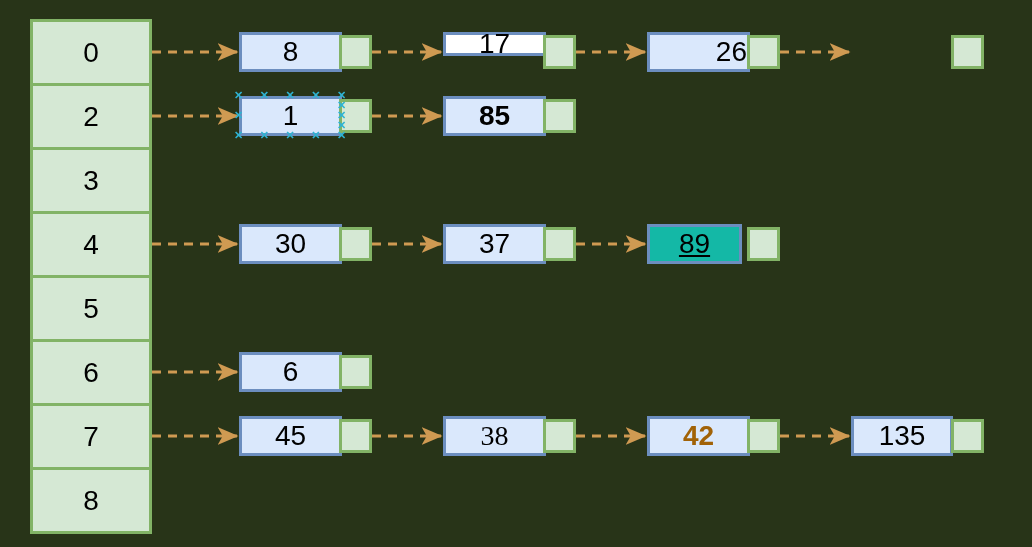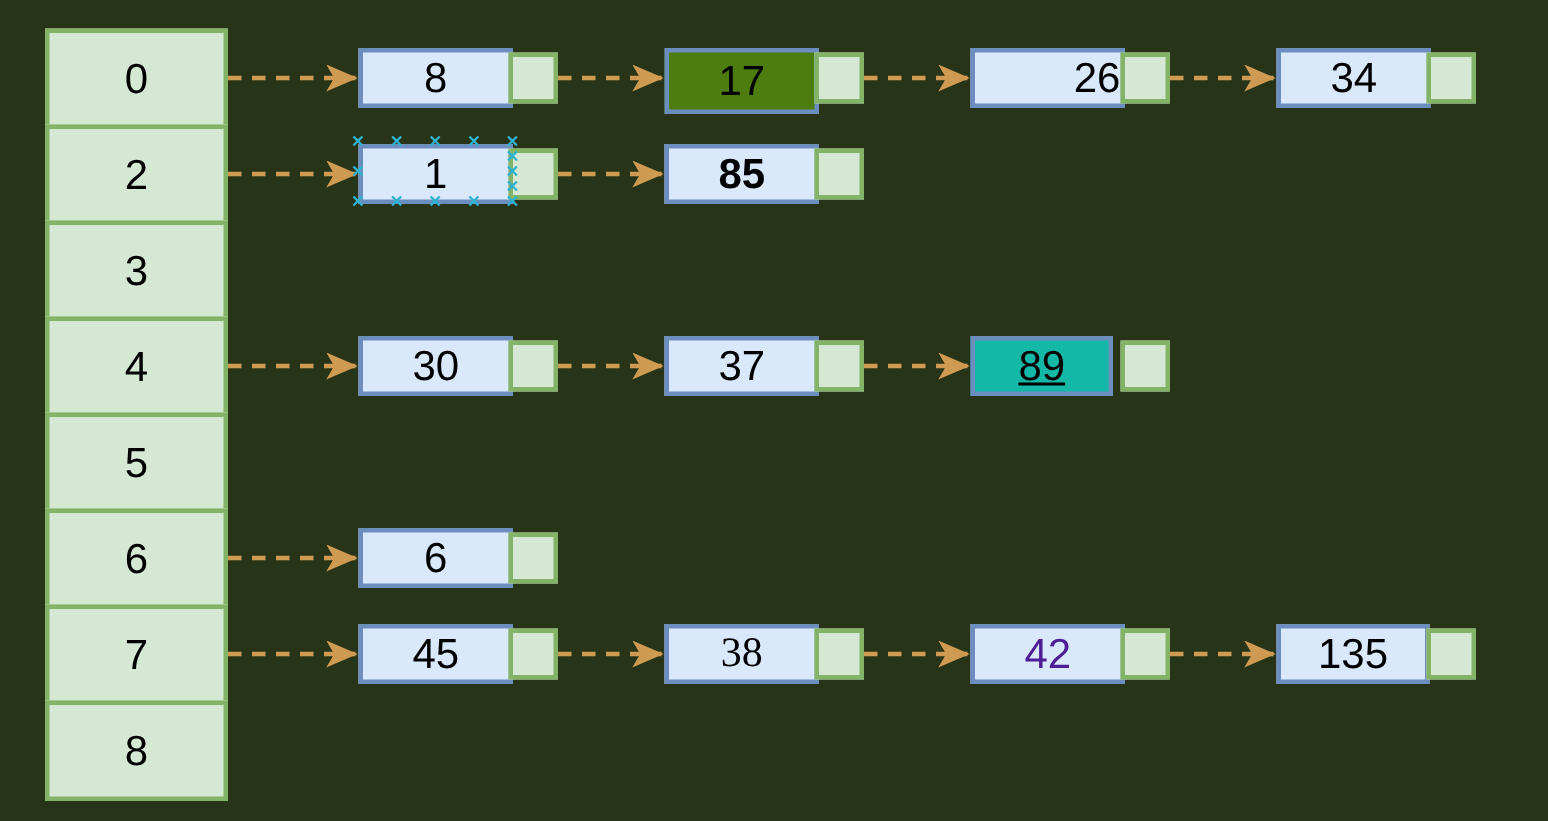--- a/index.html
+++ b/index.html
@@ -97,35 +97,32 @@
       </div>
     </div>
   <div id="nodes">
       <div class="node" style="left: 239px; top: 32px; width: 133px; height: 40px;">
         <div class="node-value" style="width: 103px; height: 40px; border: 3px solid rgb(108, 142, 191); background: rgb(218, 232, 252);">
           <span style="color: rgb(0, 0, 0);">8</span>
         </div>
         <div class="node-pointer" style="left: 100px; top: 3px; width: 33px; height: 34px; border: 3px solid rgb(130, 179, 102); background: rgb(213, 232, 212);"></div>
       </div>
       <div class="node" style="left: 443px; top: 32px; width: 133px; height: 40px;">
-        <div class="node-value" style="width: 103px; height: 44px; border: 3px solid rgb(108, 142, 191); background: #4d7c0f; text-align: right;">
+        <div class="node-value" style="width: 103px; height: 24px; border: 3px solid rgb(108, 142, 191); background: #ffffff; text-align: right;">
           <span style="color: rgb(0, 0, 0);">17</span>
         </div>
         <div class="node-pointer" style="left: 100px; top: 3px; width: 33px; height: 34px; border: 3px solid rgb(130, 179, 102); background: rgb(213, 232, 212);"></div>
       </div>
       <div class="node" style="left: 647px; top: 32px; width: 133px; height: 40px;">
         <div class="node-value" style="width: 103px; height: 40px; border: 3px solid rgb(108, 142, 191); background: rgb(218, 232, 252); justify-content: flex-end;">
           <span style="color: rgb(0, 0, 0);">26</span>
         </div>
         <div class="node-pointer" style="left: 100px; top: 3px; width: 33px; height: 34px; border: 3px solid rgb(130, 179, 102); background: rgb(213, 232, 212);"></div>
       </div>
       <div class="node" style="left: 851px; top: 32px; width: 133px; height: 40px;">
-        <div class="node-value" style="width: 103px; height: 40px; border: 3px solid rgb(108, 142, 191); background: rgb(218, 232, 252);">
-          <span style="color: rgb(0, 0, 0);">34</span>
-        </div>
         <div class="node-pointer" style="left: 100px; top: 3px; width: 33px; height: 34px; border: 3px solid rgb(130, 179, 102); background: rgb(213, 232, 212);"></div>
       </div>
       <div class="node" style="left: 239px; top: 96px; width: 133px; height: 40px;">
         <div class="node-value" style="width: 103px; height: 40px; border: 3px solid rgb(108, 142, 191); background: rgb(218, 232, 252);">
           <span style="color: rgb(0, 0, 0);">1</span>
         </div>
         <div class="node-pointer" style="left: 100px; top: 3px; width: 33px; height: 34px; border: 3px solid rgb(130, 179, 102); background: rgb(213, 232, 212);"></div>
         <span class="handle" style="color: rgb(47, 179, 210); left: -5px; top: -6px;">✕</span>
         <span class="handle" style="color: rgb(47, 179, 210); left: -5px; top: 34px;">✕</span>
         <span class="handle" style="color: rgb(47, 179, 210); left: 20.75px; top: -6px;">✕</span>
@@ -178,21 +175,21 @@
         <div class="node-pointer" style="left: 100px; top: 3px; width: 33px; height: 34px; border: 3px solid rgb(130, 179, 102); background: rgb(213, 232, 212);"></div>
       </div>
       <div class="node" style="left: 443px; top: 416px; width: 133px; height: 40px; font-family: Liberation Serif, serif;">
         <div class="node-value" style="width: 103px; height: 40px; border: 3px solid rgb(108, 142, 191); background: rgb(218, 232, 252);">
           <span style="color: rgb(0, 0, 0);">38</span>
         </div>
         <div class="node-pointer" style="left: 100px; top: 3px; width: 33px; height: 34px; border: 3px solid rgb(130, 179, 102); background: rgb(213, 232, 212);"></div>
       </div>
       <div class="node" style="left: 647px; top: 416px; width: 133px; height: 40px;">
         <div class="node-value" style="width: 103px; height: 40px; border: 3px solid rgb(108, 142, 191); background: rgb(218, 232, 252);">
-          <span style="color: #4c1d95;">42</span>
+          <span style="color: #a16207; font-weight: bold;">42</span>
         </div>
         <div class="node-pointer" style="left: 100px; top: 3px; width: 33px; height: 34px; border: 3px solid rgb(130, 179, 102); background: rgb(213, 232, 212);"></div>
       </div>
       <div class="node" style="left: 851px; top: 416px; width: 133px; height: 40px;">
         <div class="node-value" style="width: 102px; height: 40px; border: 3px solid rgb(108, 142, 191); background: rgb(218, 232, 252);">
           <span style="color: rgb(0, 0, 0);">135</span>
         </div>
         <div class="node-pointer" style="left: 100px; top: 3px; width: 33px; height: 34px; border: 3px solid rgb(130, 179, 102); background: rgb(213, 232, 212);"></div>
       </div>
     </div>

